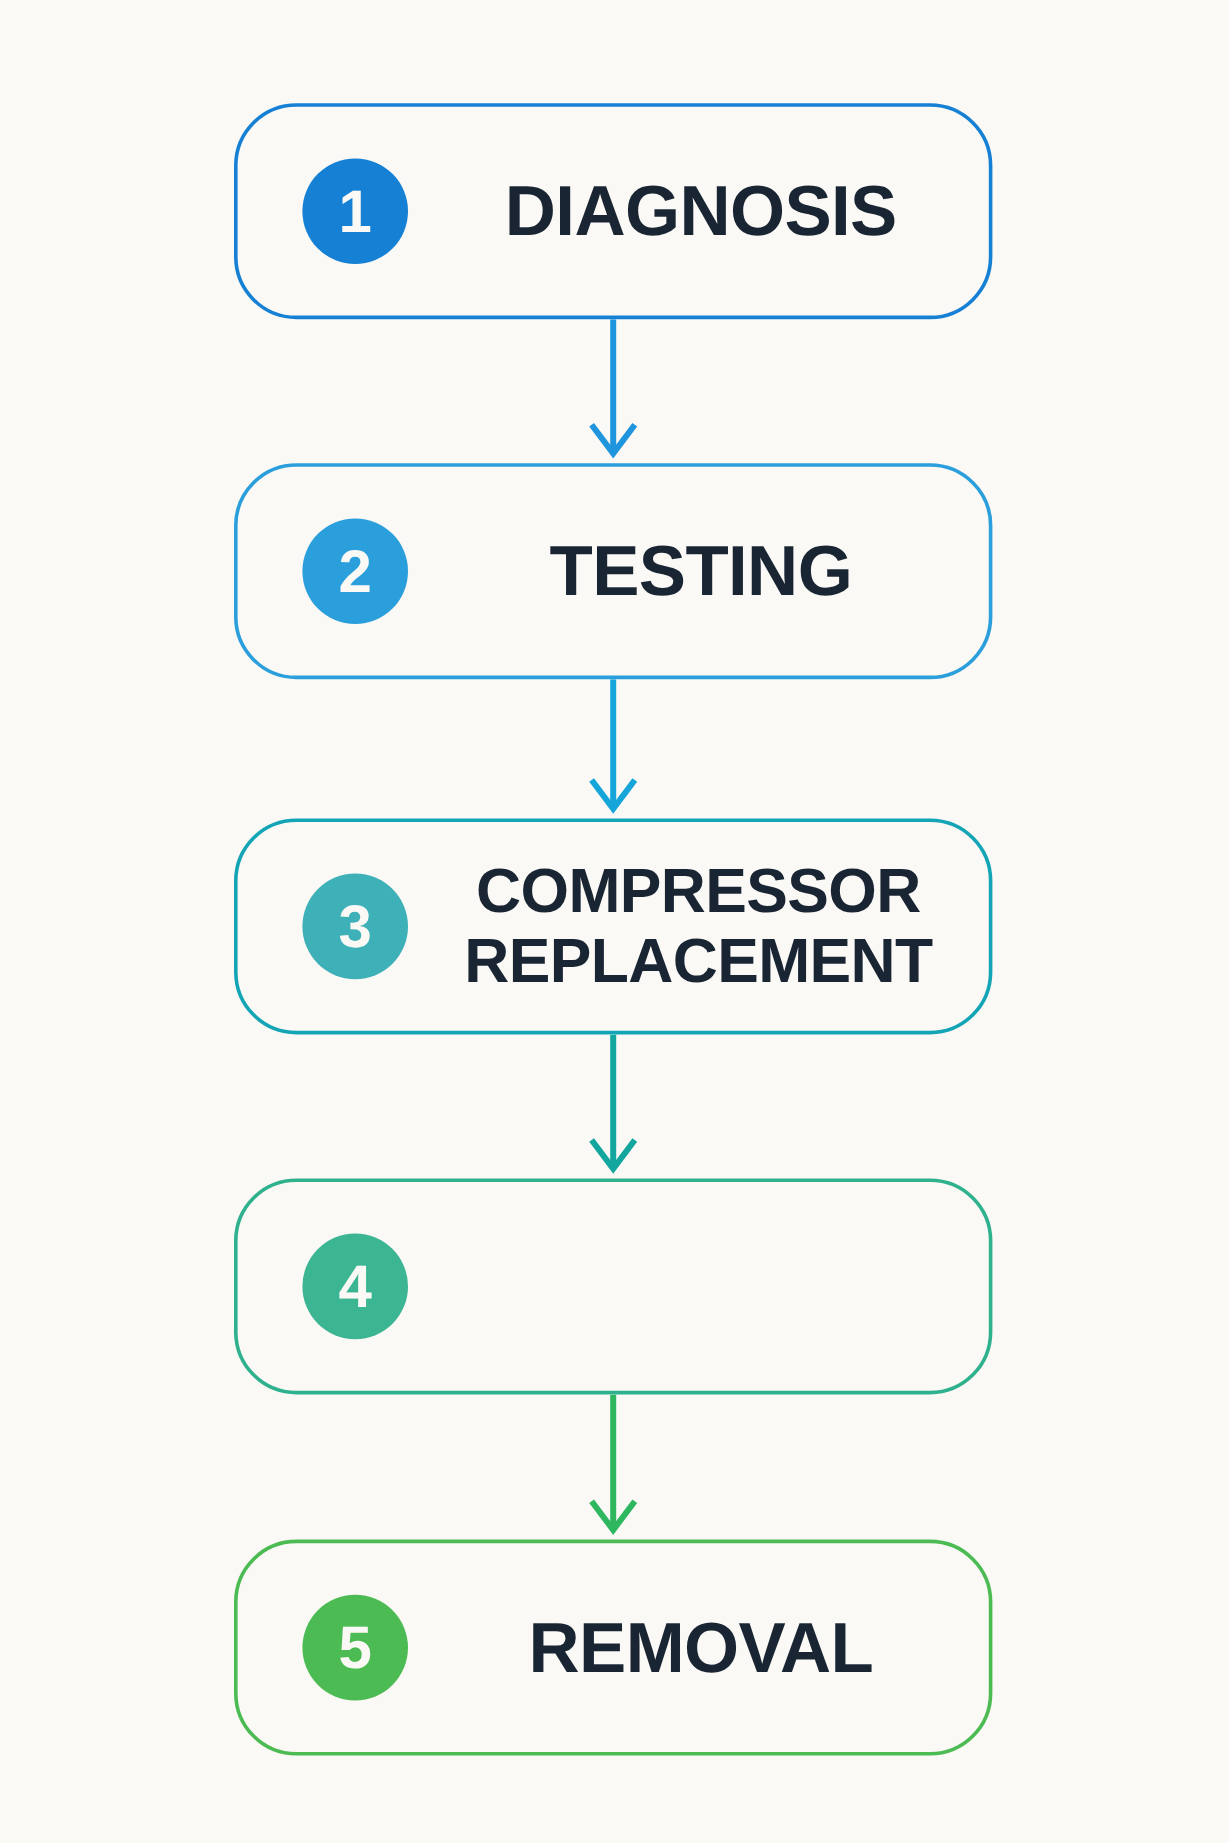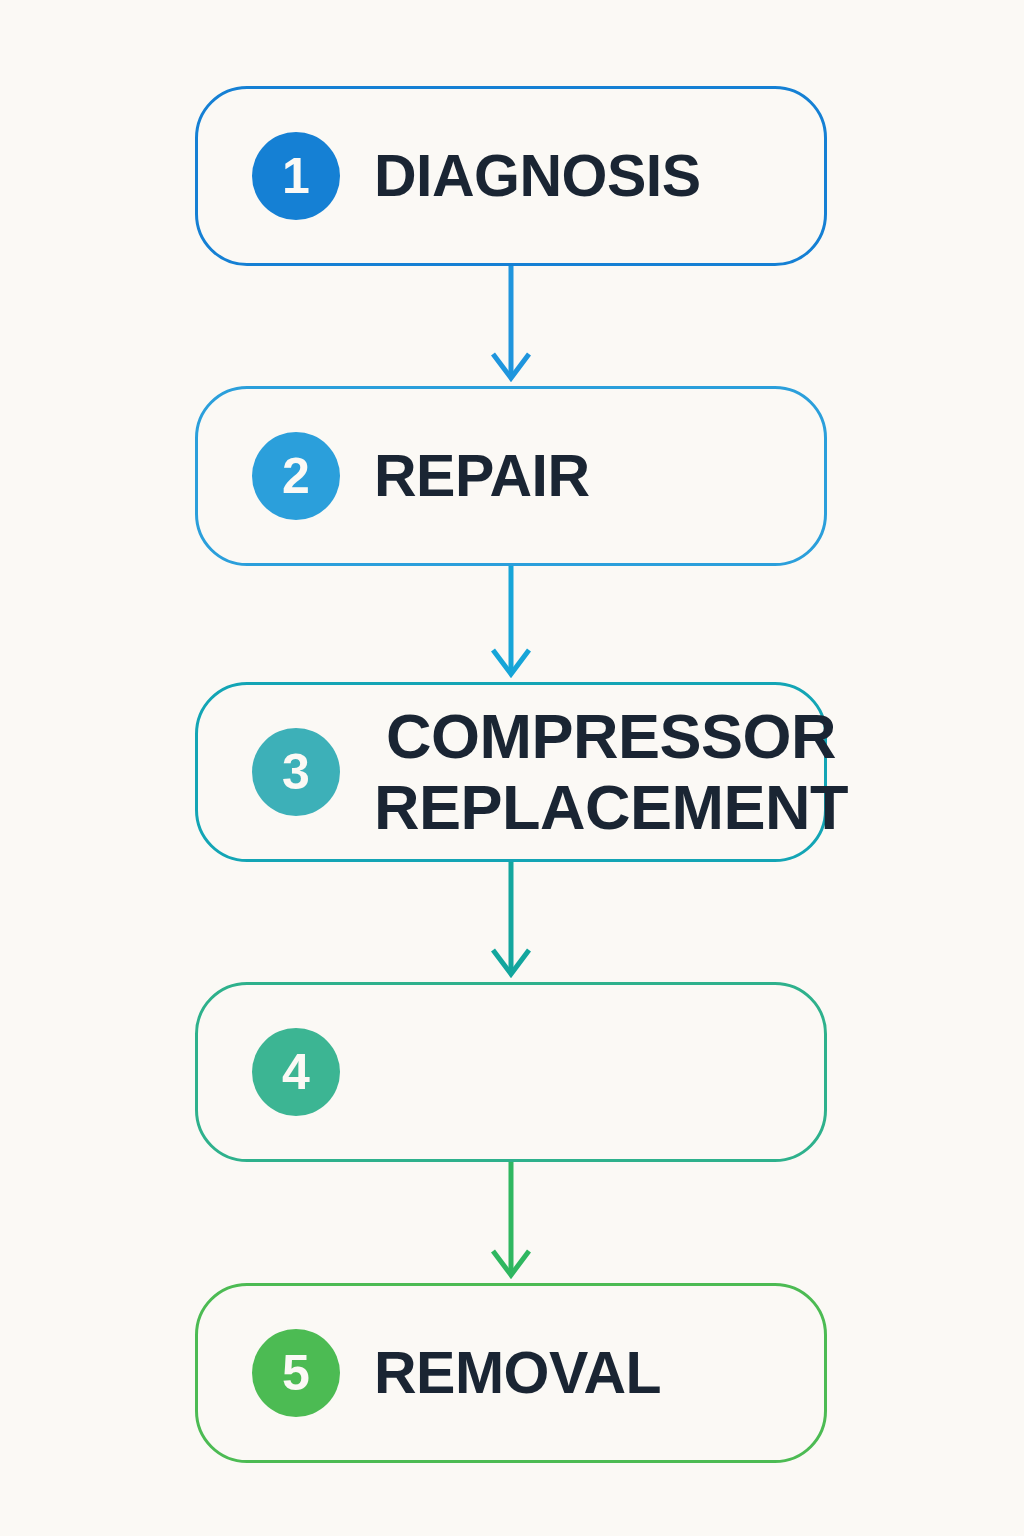--- a/index.html
+++ b/index.html
@@ -52,27 +52,27 @@
     letter-spacing: 0px;
   }
 
   .step-label {
     flex: 1 1 auto;
     color: #1a2533;
     font-weight: bold;
     font-size: 59px;
     line-height: 1.0;
     letter-spacing: -0.5px;
-    text-align: left;
+    text-align: center;
     padding-right: 30px;
     white-space: pre-line;
   }
 
   .step-label.two-line {
-    font-size: 63px;
+    font-size: 52px;
     line-height: 1.12;
     text-align: center;
     padding-right: 34px;
   }
 
   
   #box-1 { top: 86px;   height: 180px; border-color: #1580d4; }
   #box-2 { top: 386px;  height: 180px; border-color: #2b9fdb; }
   #box-3 { top: 682px;  height: 180px; border-color: #13a5b5; }
   #box-4 { top: 982px;  height: 180px; border-color: #2eb18c; }
@@ -112,21 +112,21 @@
     <svg width="50" height="120" viewBox="0 0 50 120" aria-hidden="true">
       <line x1="25" y1="0" x2="25" y2="112" stroke="#1f95dd" stroke-width="5"></line>
       <polyline points="7,88 25,112 43,88" fill="none" stroke="#1f95dd" stroke-width="5" stroke-linecap="butt" stroke-linejoin="miter"></polyline>
     </svg>
   </div>
 
   <div class="step-box" id="box-2">
     <div class="step-badge" id="badge-2">
       <span>2</span>
     </div>
-    <div class="step-label">REPAIR</div>
+    <div class="step-label">TESTING</div>
   </div>
 
   <div class="connector" id="conn-2">
     <svg width="50" height="116" viewBox="0 0 50 116" aria-hidden="true">
       <line x1="25" y1="0" x2="25" y2="108" stroke="#16a5d8" stroke-width="5"></line>
       <polyline points="7,84 25,108 43,84" fill="none" stroke="#16a5d8" stroke-width="5" stroke-linecap="butt" stroke-linejoin="miter"></polyline>
     </svg>
   </div>
 
   <div class="step-box" id="box-3">

